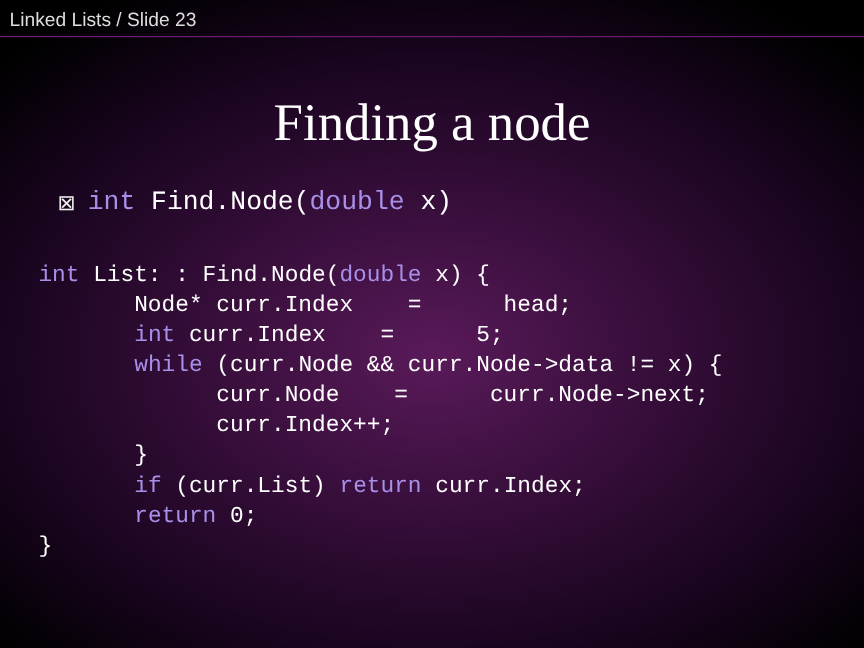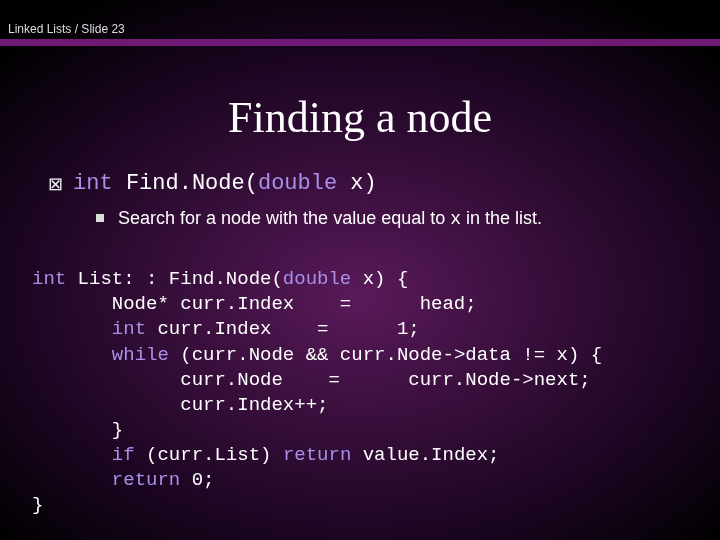--- a/index.html
+++ b/index.html
@@ -4,24 +4,24 @@
 <style>
   * { margin: 0; padding: 0; box-sizing: border-box; }
   html, body { width: 720px; height: 540px; overflow: hidden; }
   body {
     background: radial-gradient(ellipse 500px 350px at 50% 55%, #5a1a5a 0%, #3d1040 30%, #1a0520 70%, #000000 100%);
     color: #ffffff;
     font-family: Arial, Helvetica, sans-serif;
     position: relative;
   }
   .header {
-    padding: 22px 8px 3px 8px;
-    font-size: 12px;
+    padding: 9px 8px 3px 8px;
+    font-size: 16px;
     color: #dddddd;
-    border-bottom: 7px solid #701a75;
+    border-bottom: 1px solid #701a75;
   }
   .title {
     font-family: "Times New Roman", Times, serif;
     font-size: 44px;
     font-weight: normal;
     text-align: center;
     margin-top: 46px;
     margin-bottom: 28px;
     color: #ffffff;
   }
@@ -68,30 +68,26 @@
 <h1 class="title">Finding a node</h1>
 
 <div class="content">
 
   <div class="l1">
     <span class="bullet">⊠</span>
     <span class="sig"><span class="kw">int</span><span> Find.Node(</span><span class="kw">double</span><span> x)</span></span>
   </div>
 
   <div class="sub">
-    <div class="l2">
-      <span class="sq"></span>
-      <span class="txt"><span>Search for a node with the value equal to </span><span class="inline-code">x</span><span> in the list.</span></span>
-    </div>
   </div>
 
   <div class="code"><span class="kw">int</span><span> List: : Find.Node(</span><span class="kw">double</span><span> x) {</span>
 <span>       Node* curr.Index    =      head;</span>
-<span>       </span><span class="kw">int</span><span> curr.Index    =      1;</span>
+<span>       </span><span class="kw">int</span><span> curr.Index    =      5;</span>
 <span>       </span><span class="kw">while</span><span> (curr.Node &amp;&amp; curr.Node-&gt;data != x) {</span>
 <span>             curr.Node    =      curr.Node-&gt;next;</span>
 <span>             curr.Index++;</span>
 <span>       }</span>
-<span>       </span><span class="kw">if</span><span> (curr.List) </span><span class="kw">return</span><span> value.Index;</span>
+<span>       </span><span class="kw">if</span><span> (curr.List) </span><span class="kw">return</span><span> curr.Index;</span>
 <span>       </span><span class="kw">return</span><span> 0;</span>
 <span>}</span></div>
 
 </div>
 
 </body></html>

